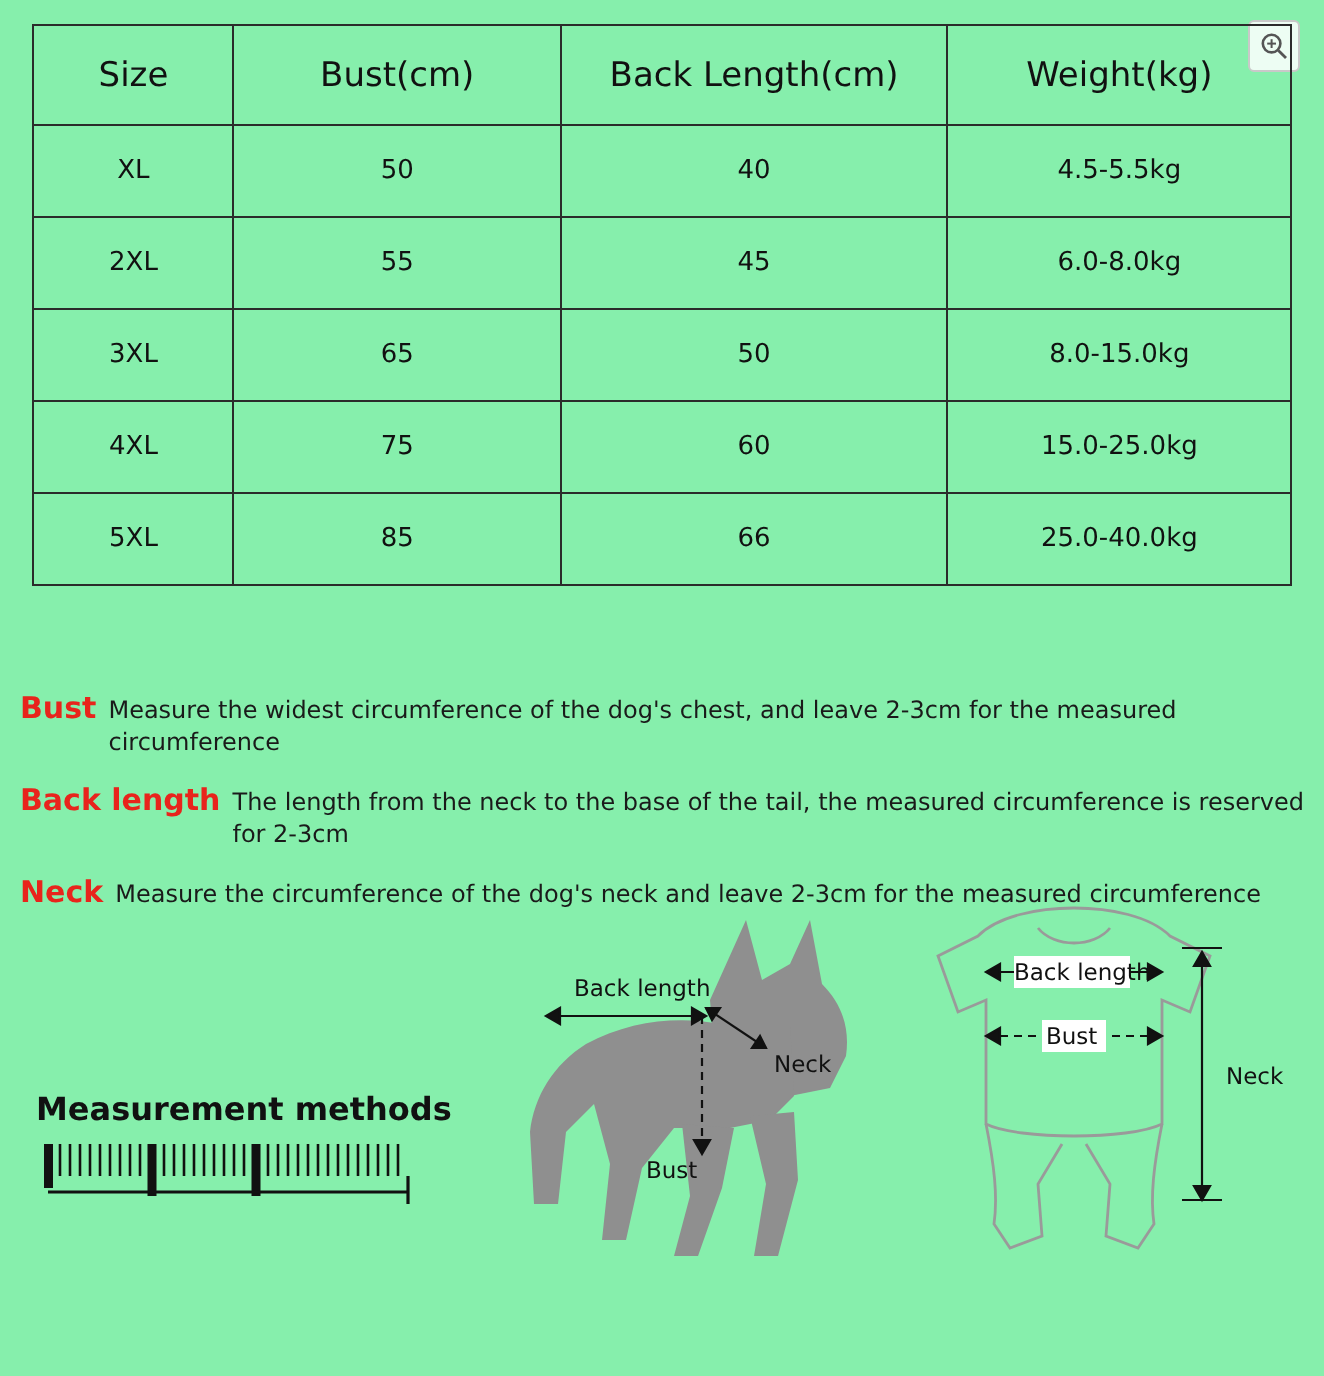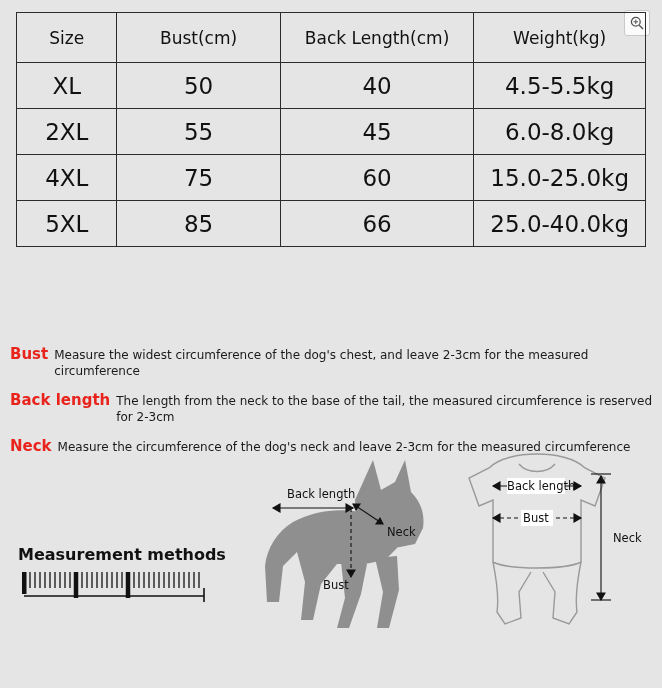--- a/index.html
+++ b/index.html
@@ -9,38 +9,38 @@
     width: 662px;
     height: 688px;
     background: #ffffff;
     font-family: "DejaVu Sans", "Liberation Sans", sans-serif;
     overflow: hidden;
   }
   .page {
     position: relative;
     width: 662px;
     height: 688px;
-    background: #e5e5e5;
+    background: #86efac;
   }
 
   
   .size-table {
     position: absolute;
     left: 16px;
     top: 12px;
     width: 630px;
     border-collapse: collapse;
     table-layout: fixed;
   }
   .size-table td, .size-table th {
     border: 1px solid #2b2b2b;
     text-align: center;
     font-weight: normal;
     color: #111111;
-    font-size: 23px;
+    font-size: 13px;
     height: 46px;
     padding: 0 2px;
   }
   .size-table thead td {
     font-size: 17px;
     height: 50px;
   }
   .col-size { width: 96px; }
   .col-bust { width: 156px; }
   .col-back { width: 185px; }
@@ -149,20 +149,26 @@
         <td>XL</td>
         <td>50</td>
         <td>40</td>
         <td>4.5-5.5kg</td>
       </tr>
       <tr>
         <td>2XL</td>
         <td>55</td>
         <td>45</td>
         <td>6.0-8.0kg</td>
+      </tr>
+      <tr>
+        <td>3XL</td>
+        <td>65</td>
+        <td>50</td>
+        <td>8.0-15.0kg</td>
       </tr>
       <tr>
         <td>4XL</td>
         <td>75</td>
         <td>60</td>
         <td>15.0-25.0kg</td>
       </tr>
       <tr>
         <td>5XL</td>
         <td>85</td>

